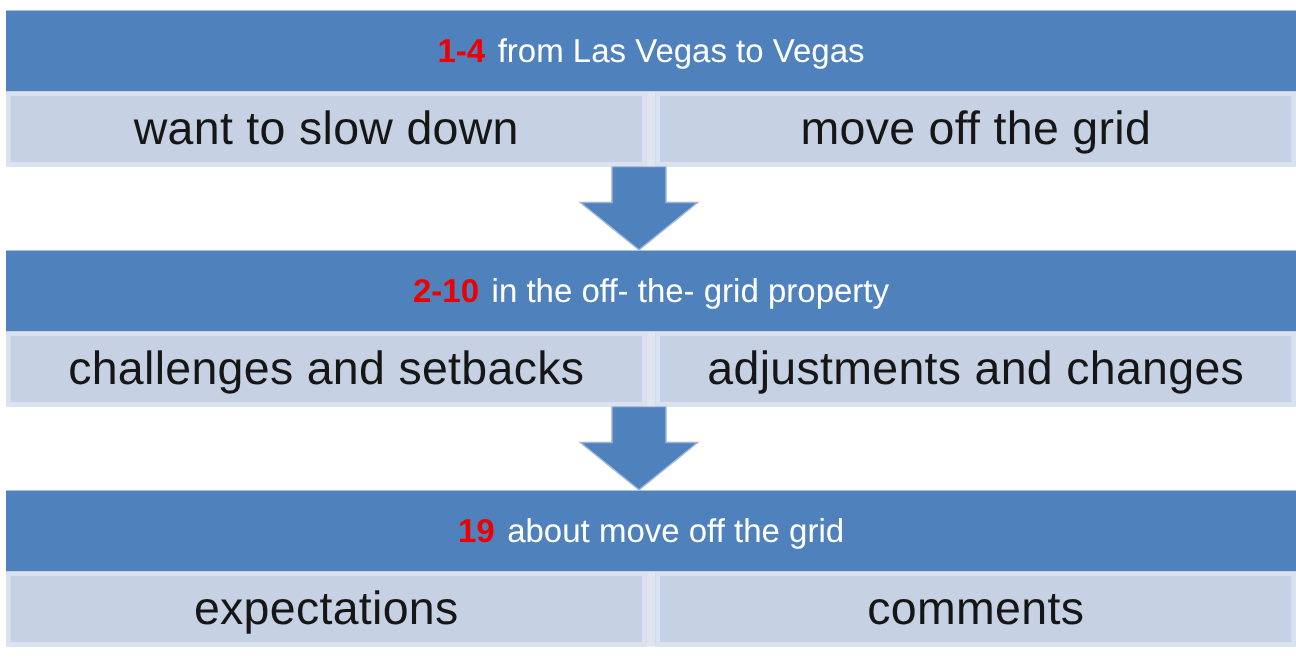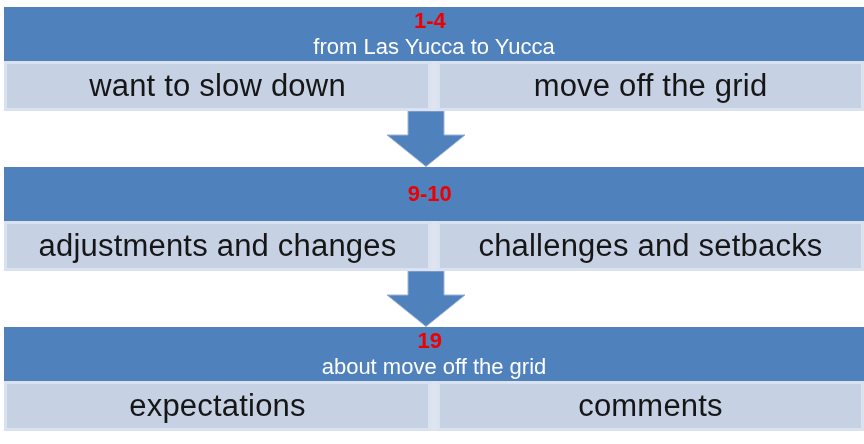--- a/index.html
+++ b/index.html
@@ -28,21 +28,20 @@
   }
   .section-header{
     height:54px;
     background:var(--header-bg);
     display:flex;
     align-items:center;
     justify-content:center;
     color:var(--header-text);
     font-size:22px;
     white-space:pre;
-    flex-direction:column;
   }
   .section-number{
     color:var(--number-red);
     font-weight:bold;
     margin-right:0.38em;
   }
   .cells-row{
     height:50px;
     display:flex;
     background:var(--row-gap-color);
@@ -74,39 +73,40 @@
     stroke-width:1;
   }
 </style>
 </head>
 <body>
 
 <div class="diagram">
 
   <div class="section-header">
     <span class="section-number">1-4</span>
-    <span class="section-title">from Las Yucca to Yucca</span>
+    <span class="section-title">from Las Vegas to Vegas</span>
   </div>
   <div class="cells-row">
     <div class="cell">want to slow down</div>
     <div class="cell">move off the grid</div>
   </div>
 
   <div class="arrow-gap">
     <svg width="80" height="56" viewBox="0 0 80 56">
       <polygon class="down-arrow-shape" points="22,0 58,0 58,24 79,24 40,55.5 1,24 22,24"></polygon>
     </svg>
   </div>
 
   <div class="section-header">
-    <span class="section-number">9-10</span>
+    <span class="section-number">2-10</span>
+    <span class="section-title">in the off- the- grid property</span>
   </div>
   <div class="cells-row">
+    <div class="cell">challenges and setbacks</div>
     <div class="cell">adjustments and changes</div>
-    <div class="cell">challenges and setbacks</div>
   </div>
 
   <div class="arrow-gap">
     <svg width="80" height="56" viewBox="0 0 80 56">
       <polygon class="down-arrow-shape" points="22,0 58,0 58,24 79,24 40,55.5 1,24 22,24"></polygon>
     </svg>
   </div>
 
   <div class="section-header">
     <span class="section-number">19</span>

